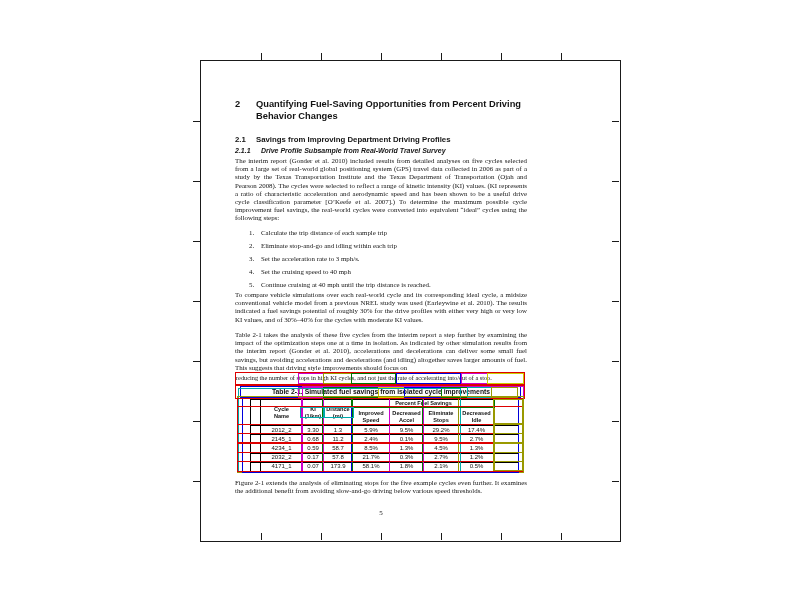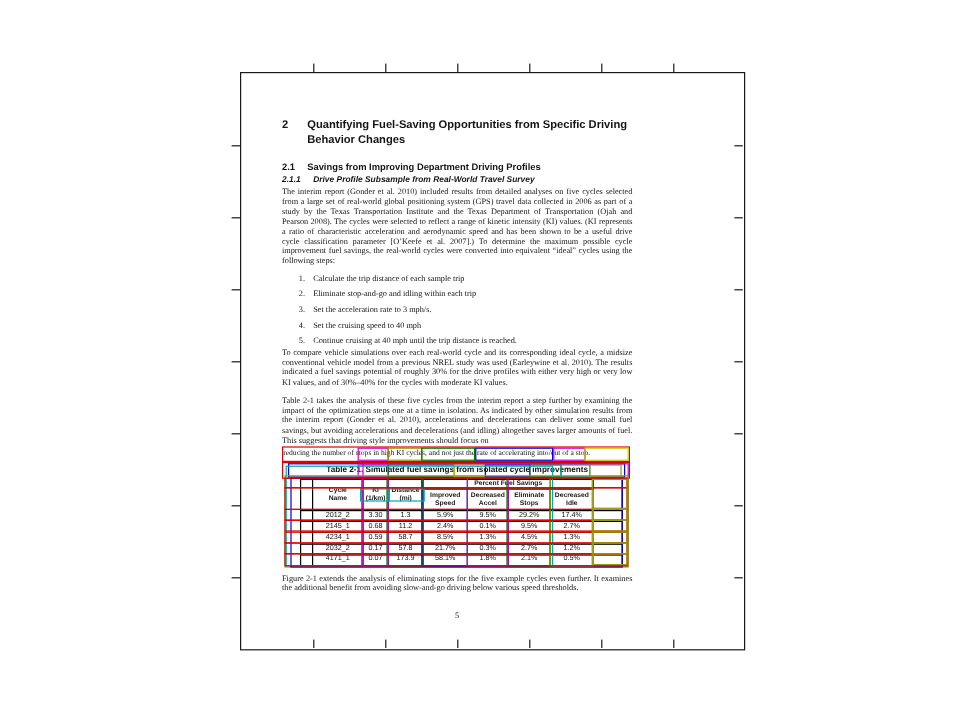--- a/index.html
+++ b/index.html
@@ -50,21 +50,21 @@
 </style>
 </head>
 <body>
 
 <div class="frame" id="frame">
 
   <div class="content">
 
     <div class="block h1" style="top:0;">
       <span class="num">2</span>
-      <div class="txt">Quantifying Fuel-Saving Opportunities from Specific Driving Behavior Changes</div>
+      <div class="txt">Quantifying Fuel-Saving Opportunities from Percent Driving Behavior Changes</div>
     </div>
 
     <div class="block h2" style="top:36px;">
       <span class="num">2.1</span>
       <div class="txt">Savings from Improving Department Driving Profiles</div>
     </div>
 
     <div class="block h3" style="top:48px;">
       <span class="num">2.1.1</span>
       <div class="txt">Drive Profile Subsample from Real-World Travel Survey</div>

